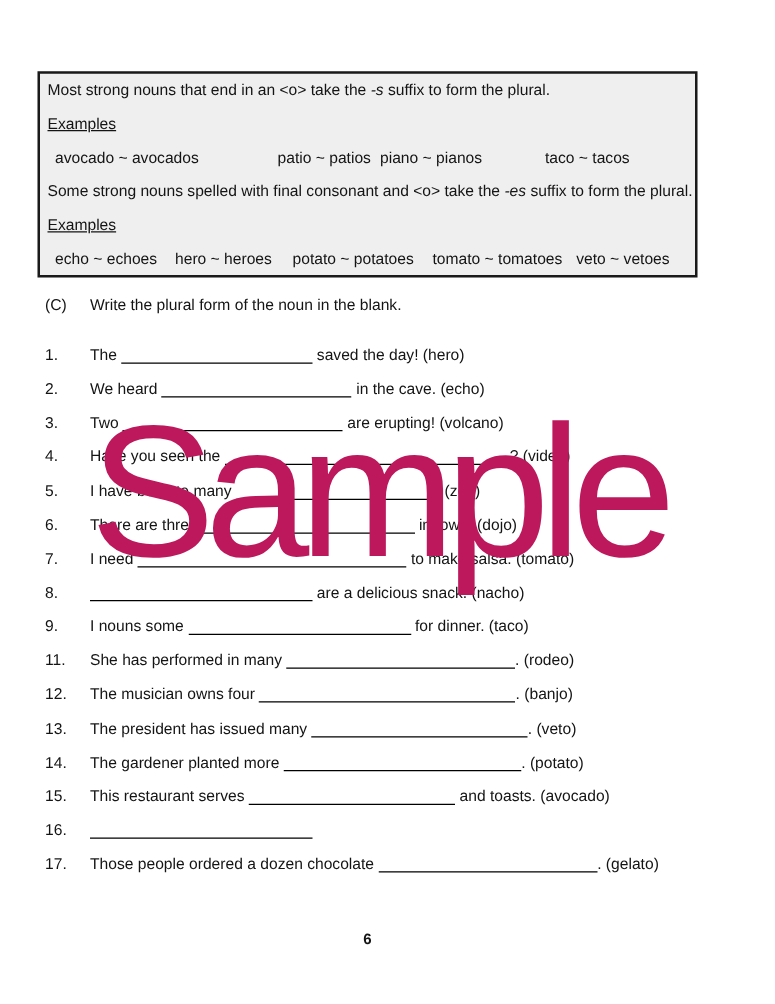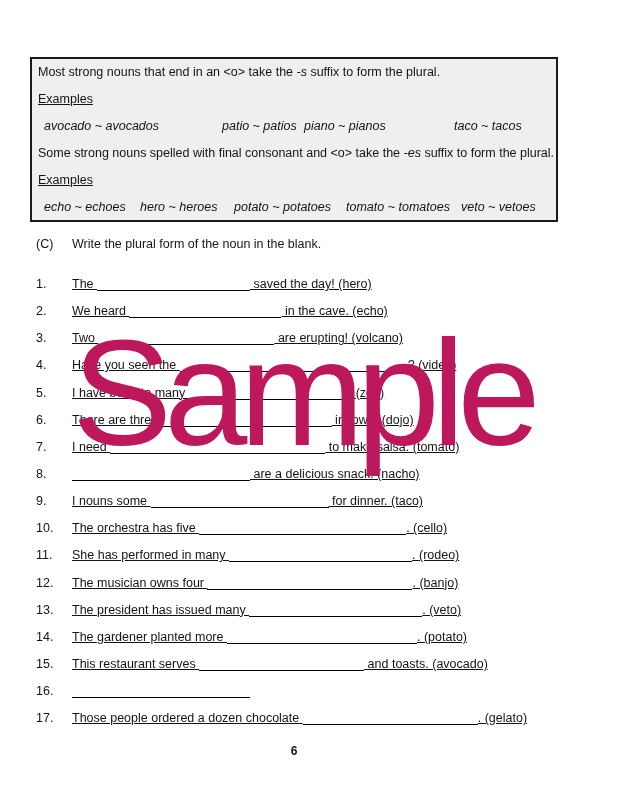--- a/index.html
+++ b/index.html
@@ -13,39 +13,39 @@
     overflow:hidden;
   }
   
   .rulebox{
     position:absolute;left:30px;top:57px;width:528px;height:165px;
     background:#efefef;border:2px solid #1a1a1a;box-sizing:border-box;
     padding:5px 0 16px 6px;overflow:hidden;
   }
   .rulebox .line{display:block;height:27px;line-height:16px;margin:0;}
   .rulebox .ex-heading{text-decoration:underline;}
-  .ex-row{position:relative;height:27px;font-style:italic;}
+  .ex-row{position:relative;height:27px;}
   .ex-row span{position:absolute;top:0;line-height:16px;white-space:nowrap;}
   .ex-row[data-row="1"] span:nth-child(1){left:6px;}
   .ex-row[data-row="1"] span:nth-child(2){left:136px;margin-left:48px;}
   .ex-row[data-row="1"] span:nth-child(3){left:266px;}
-  .ex-row[data-row="1"] span:nth-child(4){left:398px;margin-left:18px;}
+  .ex-row[data-row="1"] span:nth-child(4){left:398px;}
   .ex-row[data-row="2"] span:nth-child(1){left:6px;}
   .ex-row[data-row="2"] span:nth-child(2){left:102px;text-align:center;}
   .ex-row[data-row="2"] span:nth-child(3){left:196px;}
   .ex-row[data-row="2"] span:nth-child(4){left:308px;}
   .ex-row[data-row="2"] span:nth-child(5){left:423px;}
   
   .section-header{position:absolute;left:36px;top:236px;width:520px;line-height:16px;}
   .section-header .sec-label{display:inline-block;width:36px;}
   
   .items{position:absolute;left:36px;top:271px;width:548px;}
   .item{position:relative;display:block;height:27.15px;line-height:27.15px;white-space:nowrap;}
   .item .num{position:absolute;left:0;top:0;}
-  .item .body{position:absolute;left:36px;top:0;text-decoration:underline;}
+  .item .body{position:absolute;left:36px;top:0;}
   .blank{
     display:inline-block;height:14px;vertical-align:-3px;
     border-bottom:1px solid #000;
   }
   
   .watermark{
     position:absolute;left:72px;top:318px;z-index:5;
     font-size:150px;line-height:1;letter-spacing:-8px;
     color:#9e9e9e;white-space:nowrap;pointer-events:none;
   }
@@ -123,24 +123,20 @@
     <div class="item">
       <span class="num">8.</span>
       <span class="body"><span></span><span class="blank" style="width: 178px;"></span><span> are a delicious snack. (nacho)</span></span>
     </div>
 
     <div class="item">
       <span class="num">9.</span>
       <span class="body"><span>I nouns some </span><span class="blank" style="width: 178px;"></span><span> for dinner. (taco)</span></span>
     </div>
 
-    <div class="item">
-      <span class="num">10.</span>
-      <span class="body"><span>The orchestra has five </span><span class="blank" style="width: 207px;"></span><span>. (cello)</span></span>
-    </div>
 
     <div class="item">
       <span class="num">11.</span>
       <span class="body"><span>She has performed in many </span><span class="blank" style="width: 183px;"></span><span>. (rodeo)</span></span>
     </div>
 
     <div class="item">
       <span class="num">12.</span>
       <span class="body"><span>The musician owns four </span><span class="blank" style="width: 205px;"></span><span>. (banjo)</span></span>
     </div>

